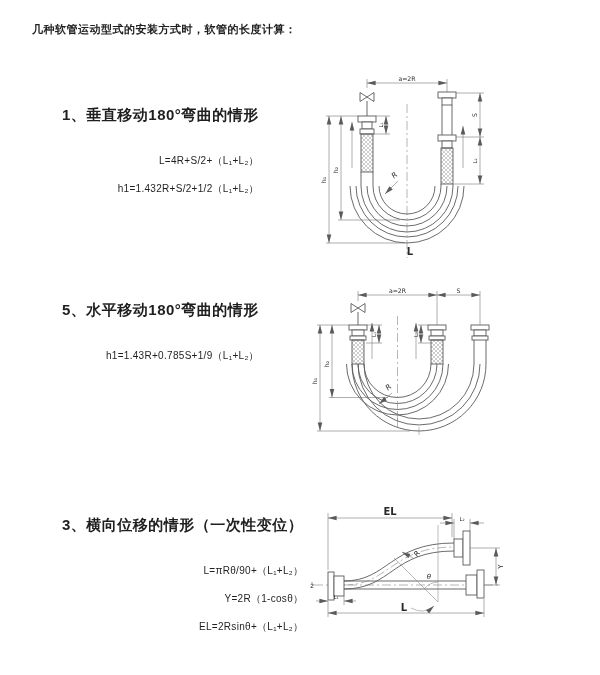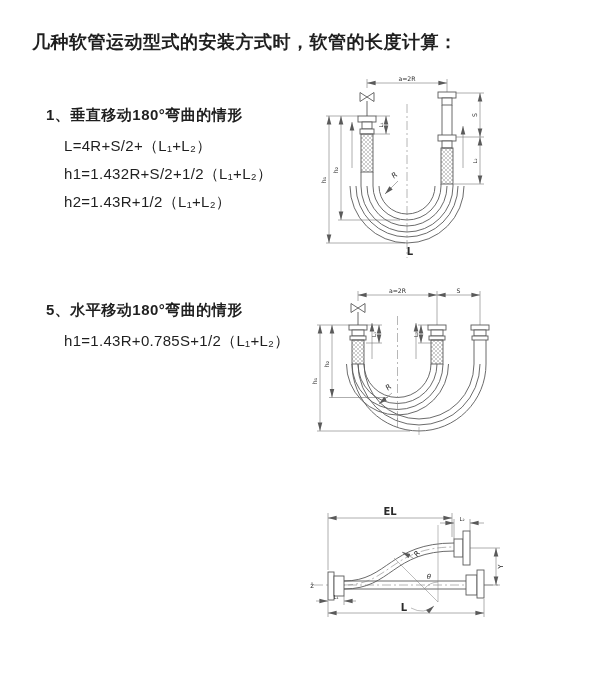--- a/index.html
+++ b/index.html
@@ -1,22 +1,22 @@
 <!DOCTYPE html>
 <html><head>
 <meta charset="utf-8">
 <style>
   html,body{margin:0;padding:0;background:#ffffff;}
   #page{position:relative;width:600px;height:675px;background:#ffffff;overflow:hidden;
         font-family:"Liberation Sans","DejaVu Sans",sans-serif;color:#1f1f1f;}
-  .title{position:absolute;left:32px;top:30px;font-size:18px;font-weight:bold;letter-spacing:.5px;font-family:Liberation Serif, serif;}
-  .sec{position:absolute;left:46px;}
+  .title{position:absolute;left:32px;top:22px;font-size:11px;font-weight:bold;letter-spacing:.5px;font-family:Liberation Serif, serif;}
+  .sec{position:absolute;left:62px;text-align:right;}
   #s1{top:106px}#s2{top:301px}#s3{top:516px}
   .hd{font-size:15px;font-weight:bold;letter-spacing:.5px;}
-  .fml{margin:7px 0 0 18px;font-size:15px;line-height:28px;letter-spacing:.3px;}
+  .fml{margin:22px 0 0 18px;font-size:10px;line-height:28px;letter-spacing:.3px;}
   svg.diag{position:absolute;}
   svg text{font-family:"DejaVu Sans",sans-serif;fill:#2a2a2a;}
   .ln{stroke:#5a5a5a;stroke-width:.9;fill:none;}
   .fl{stroke:#5a5a5a;stroke-width:.9;fill:#ffffff;}
   .dm{stroke:#6a6a6a;stroke-width:.55;fill:none;}
   .dash{stroke:#7a7a7a;stroke-width:.55;fill:none;stroke-dasharray:9 3 2 3;}
   .thin{stroke:#7a7a7a;stroke-width:.5;fill:none;}
   .dt{font-size:6.2px;}
   .sm{font-size:5.4px;}
   .md{font-size:7px;}
@@ -28,32 +28,37 @@
 
 <div id="page">
 
   <div class="title">几种软管运动型式的安装方式时，软管的长度计算：</div>
 
   <div class="sec" id="s1">
     <div class="hd">1、垂直移动180°弯曲的情形</div>
     <div class="fml">
       <div>L=4R+S/2+（L₁+L₂）</div>
       <div>h1=1.432R+S/2+1/2（L₁+L₂）</div>
-      <div>h2=1.43R+1/2（L₁+L₂）</div>
     </div>
   </div>
 
   <div class="sec" id="s2">
     <div class="hd">5、水平移动180°弯曲的情形</div>
     <div class="fml">
-      <div>h1=1.43R+0.785S+1/2（L₁+L₂）</div>
+      <div>h1=1.43R+0.785S+1/9（L₁+L₂）</div>
     </div>
   </div>
 
   <div class="sec" id="s3">
+    <div class="hd">3、横向位移的情形（一次性变位）</div>
+    <div class="fml">
+      <div>L=πRθ/90+（L₁+L₂）</div>
+      <div>Y=2R（1-cosθ）</div>
+      <div>EL=2Rsinθ+（L₁+L₂）</div>
+    </div>
   </div>
 
   <svg class="diag" style="left:312px;top:68px" width="285" height="198" viewBox="0 0 285 198">
     <defs>
       <marker id="m1" markerWidth="12" markerHeight="8" refX="8.6" refY="3" orient="auto-start-reverse" markerUnits="userSpaceOnUse">
         <path d="M0,0.7 L8.6,3 L0,5.3 Z" fill="#5a5a5a"></path>
       </marker>
       <pattern id="p1" patternUnits="userSpaceOnUse" width="4" height="4">
         <path d="M0,0 L4,4 M4,0 L0,4" stroke="#9a9a9a" stroke-width="0.5"></path>
       </pattern>

